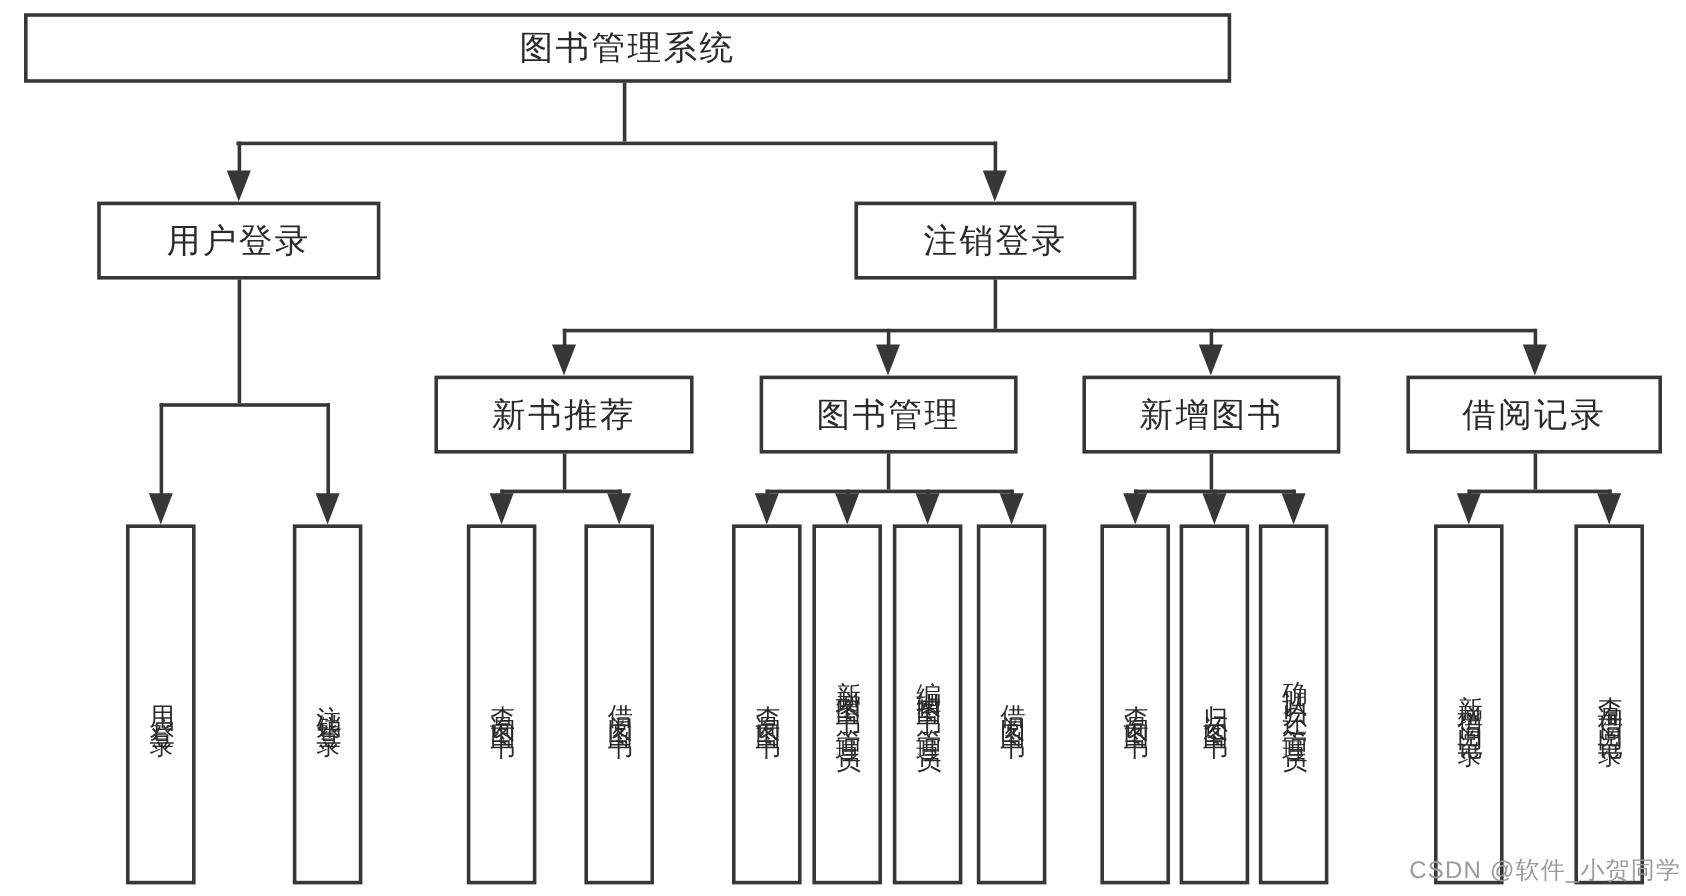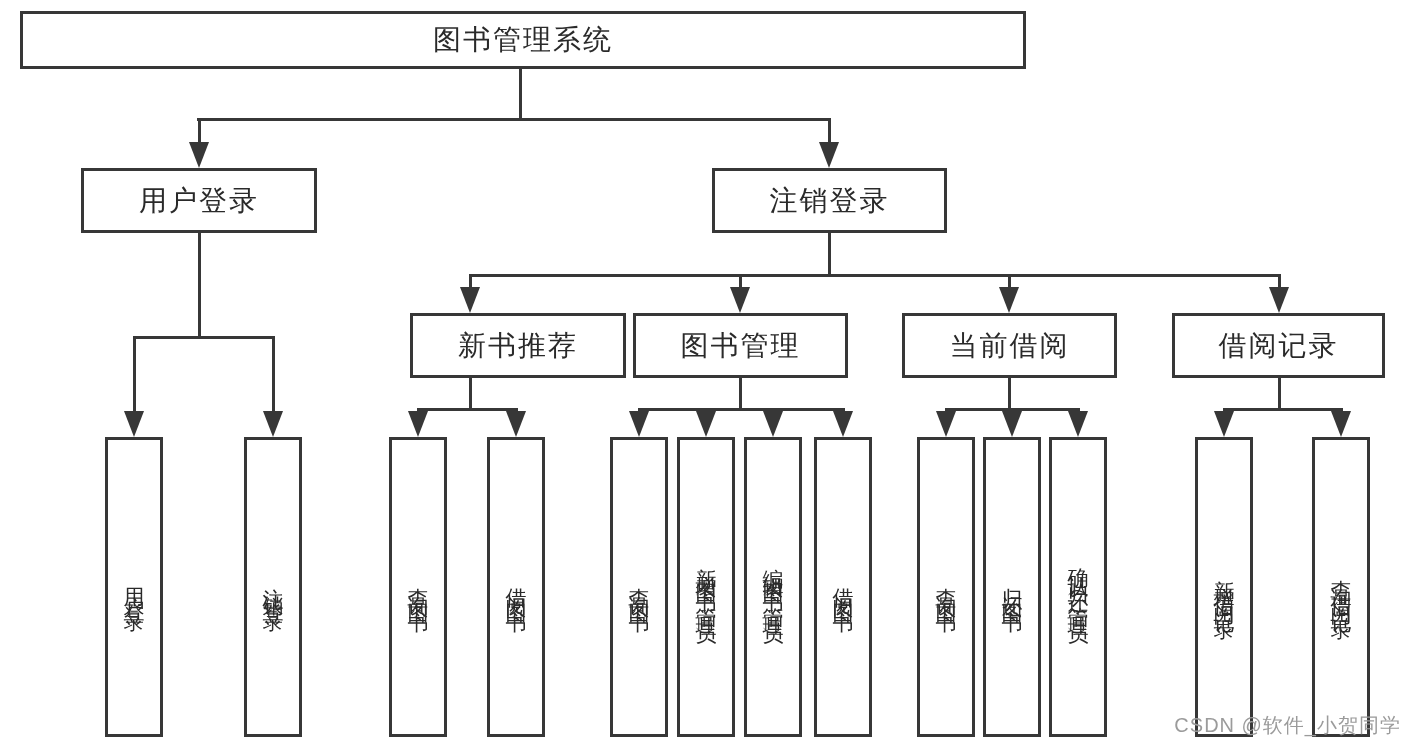--- a/index.html
+++ b/index.html
@@ -87,28 +87,28 @@
     <div class="vl" style="left:469px;  top:274px; height:16px;"></div>
     <div class="arr" style="left:460px;  top:287px;"></div>
     <div class="vl" style="left:739px;  top:274px; height:16px;"></div>
     <div class="arr" style="left:730px;  top:287px;"></div>
     <div class="vl" style="left:1008px; top:274px; height:16px;"></div>
     <div class="arr" style="left:999px;  top:287px;"></div>
     <div class="vl" style="left:1278px; top:274px; height:16px;"></div>
     <div class="arr" style="left:1269px; top:287px;"></div>
   </div>
 
-  <div class="box" style="left:362px; top:313px; width:216px; height:65px;margin-left:48px;">
+  <div class="box" style="left:362px; top:313px; width:216px; height:65px;">
     <span class="hlabel">新书推荐</span>
   </div>
   <div class="box" style="left:633px; top:313px; width:215px; height:65px;">
     <span class="hlabel">图书管理</span>
   </div>
   <div class="box" style="left:902px; top:313px; width:215px; height:65px;">
-    <span class="hlabel">当前借阅</span>
+    <span class="hlabel">新增图书</span>
   </div>
   <div class="box" style="left:1172px; top:313px; width:213px; height:65px;">
     <span class="hlabel">借阅记录</span>
   </div>
 
   <div>
     <div class="vl" style="left:469px; top:378px; height:30px;"></div>
     <div class="hl" style="left:417px; top:408px; width:101px;"></div>
     <div class="vl" style="left:417px; top:408px; height:7px;"></div>
     <div class="arr" style="left:408px; top:411px;"></div>

